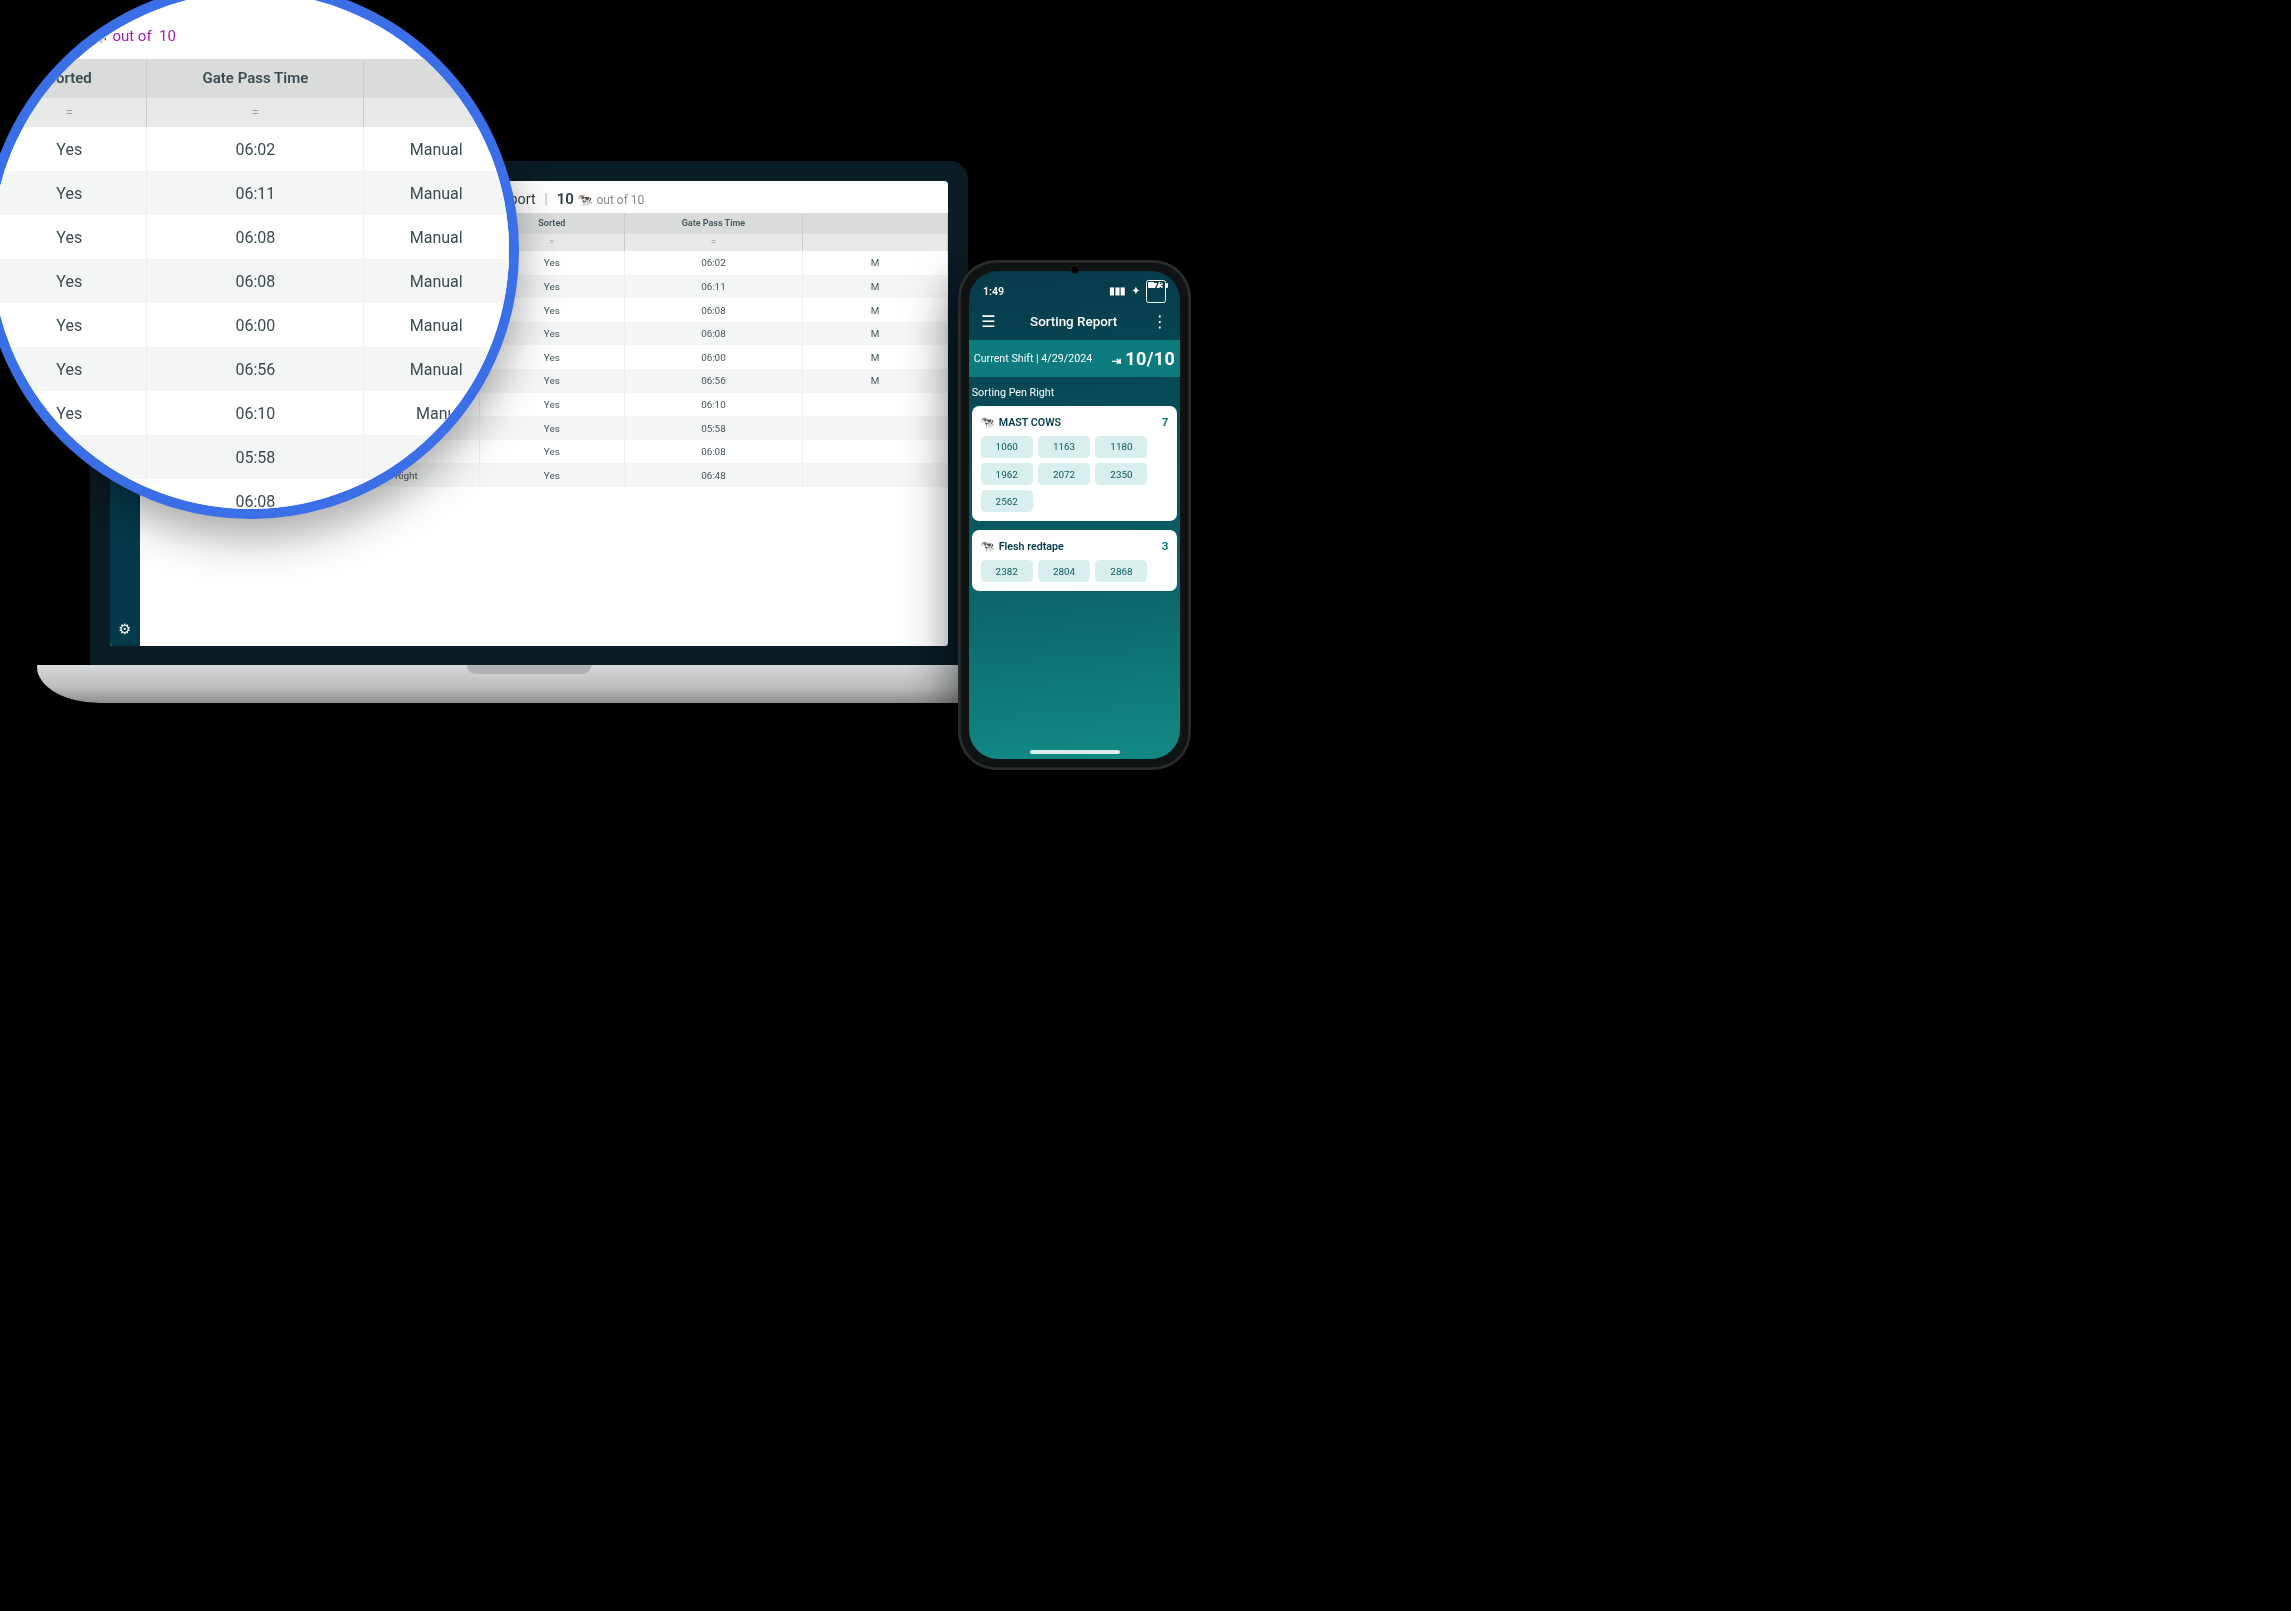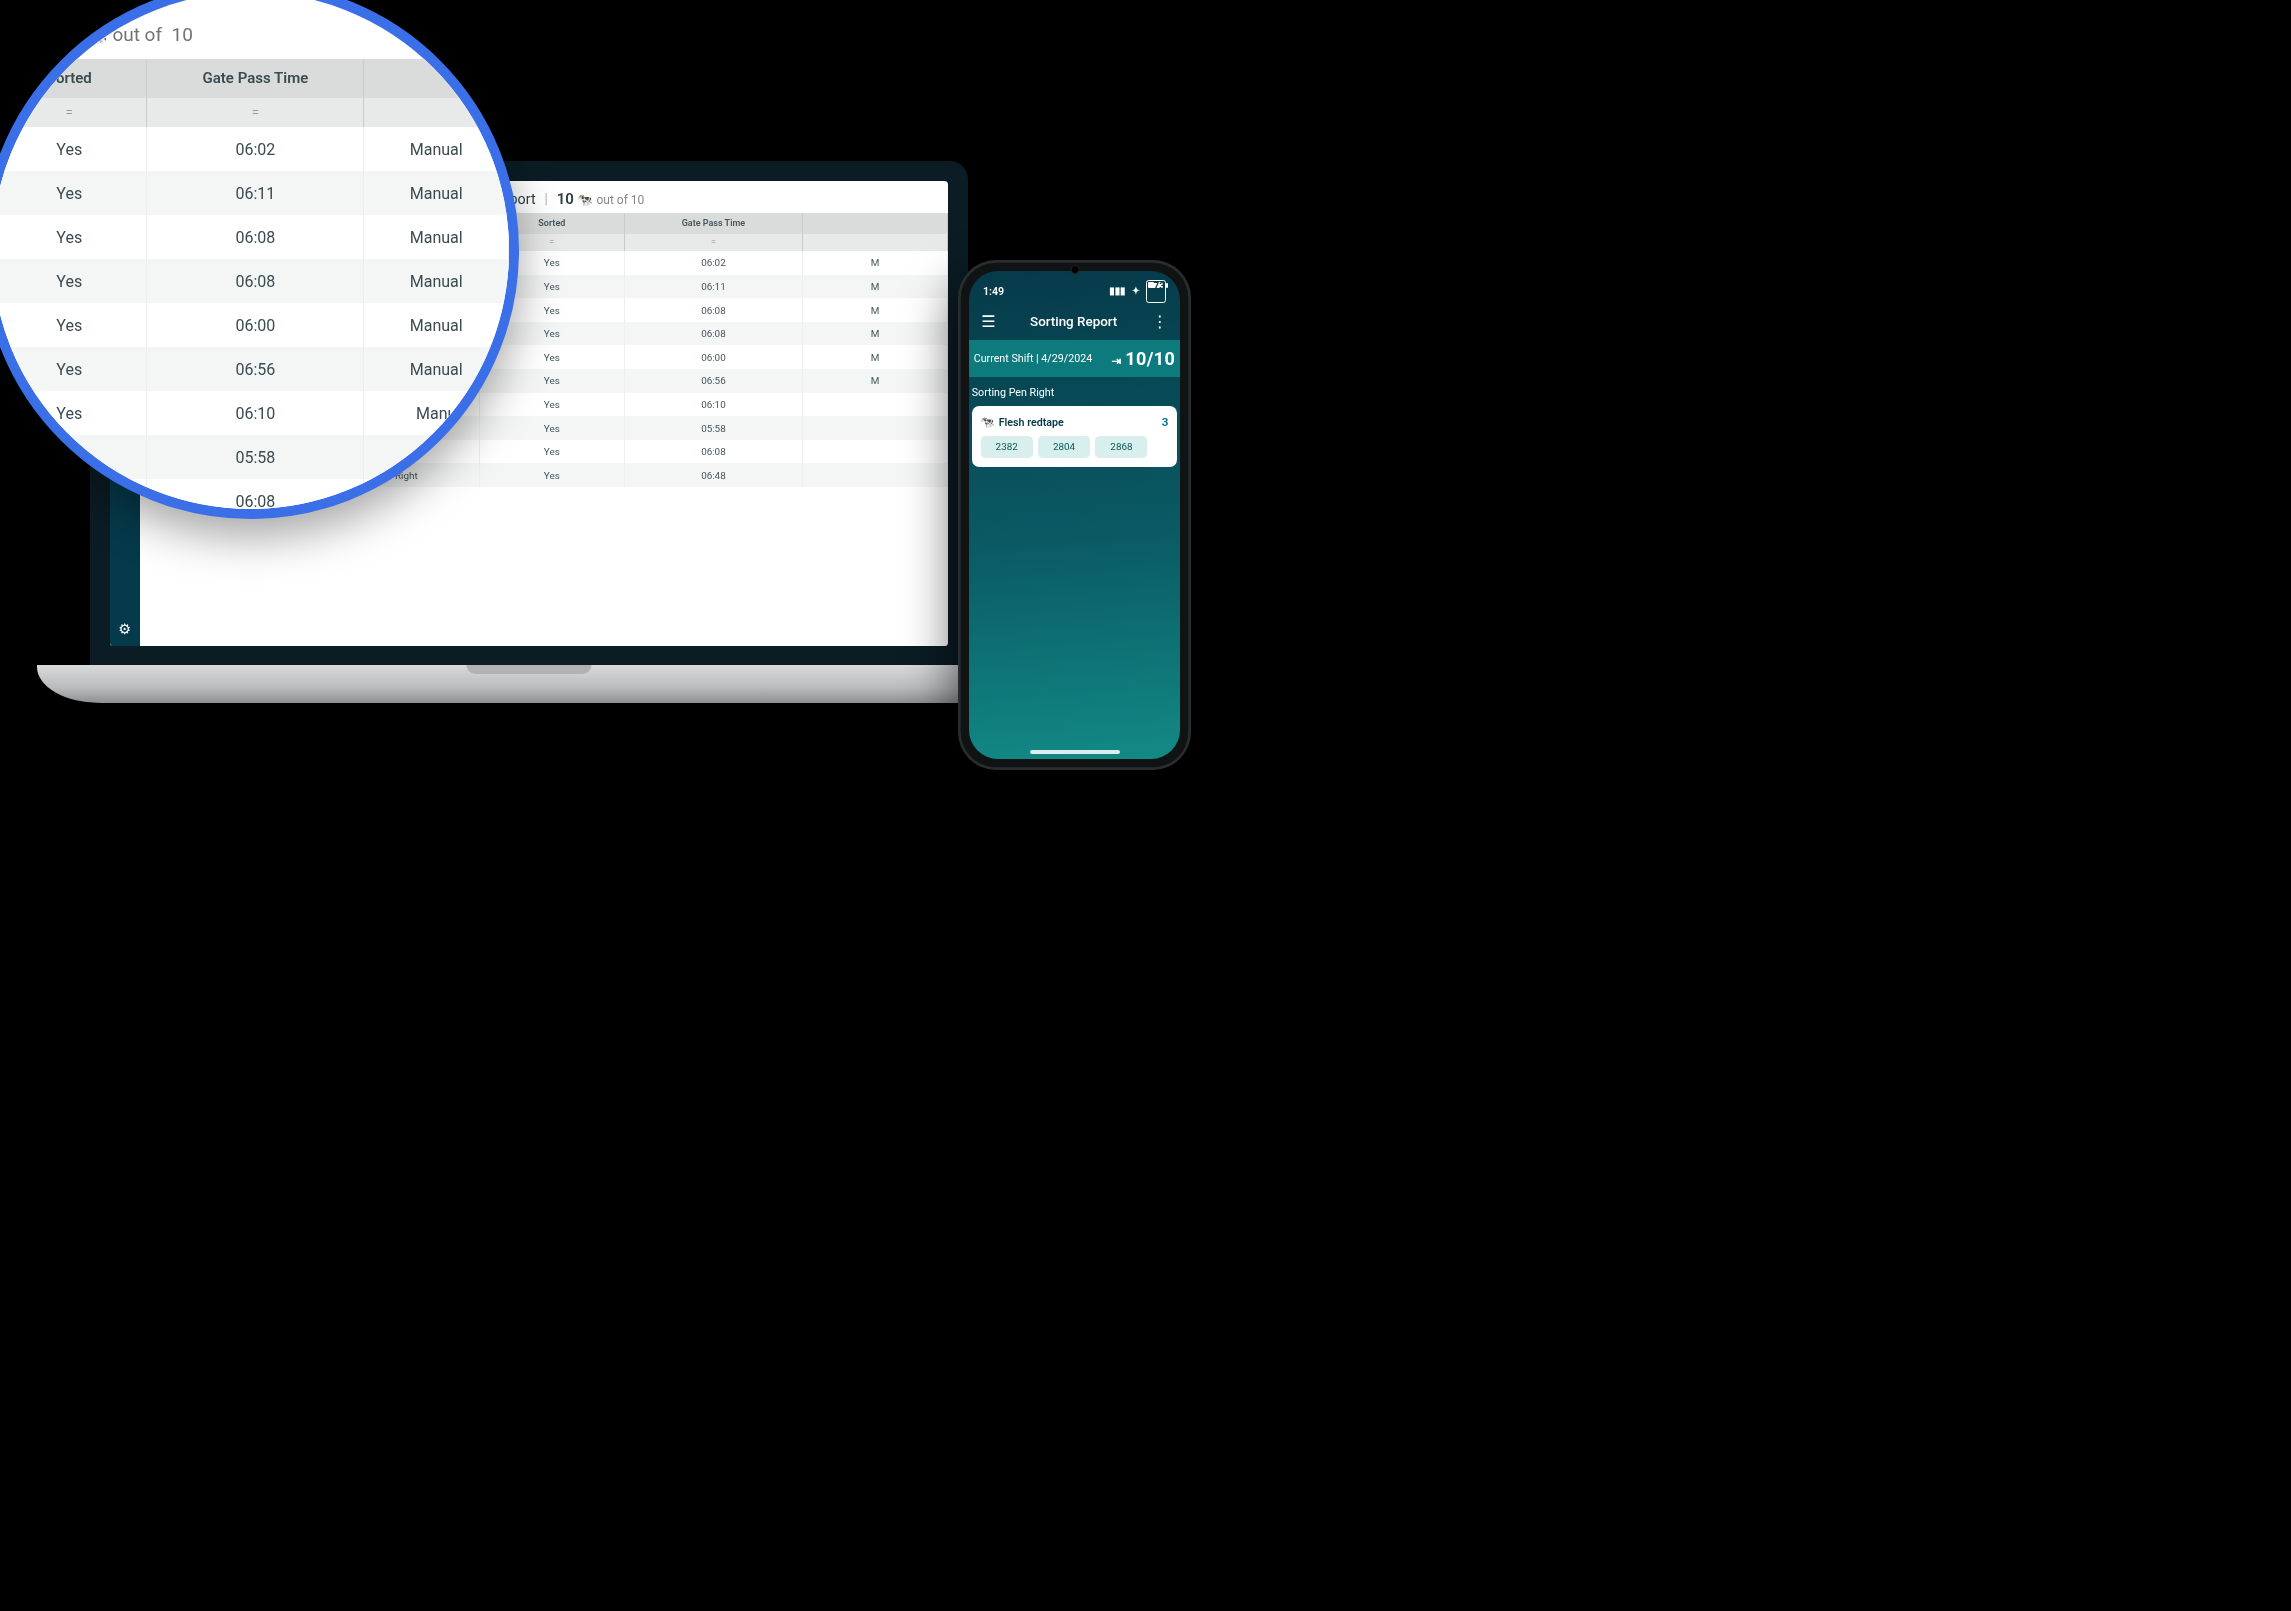--- a/index.html
+++ b/index.html
@@ -79,21 +79,21 @@
     overflow:hidden;
     box-shadow: 0 18px 45px rgba(0,0,0,.35);
     z-index:5;
   }
   .zoom-inner { width:100%; height:100%; position:relative; }
   .zoom .zoom-title {
     padding:29px 0 12.5px 25px; color:#283d44; font-size:19.7px;
   }
   .zoom .zoom-title .count { font-weight:600; font-size:21.5px; }
   .zoom .zoom-title .cow { font-size:18px; }
-  .zoom .zoom-title .outof { color:#737373; font-size:19px; }
+  .zoom .zoom-title .outof { color:#a21caf; font-size:15px; }
   .zoom .zoom-title .divider { color:#aaa; margin:0 9px; font-weight:300; }
 
   table.zoom-table { width:100%; border-collapse:collapse; font-size:16px; color:#3a4b51; }
   table.zoom-table thead th { background:#dadcdc; font-weight:600; padding:10.7px 7.2px; text-align:center; border-right:0.9px solid #c9cbcb; font-size:15px;}
   table.zoom-table thead tr.filter th { background:#e8e9e9; color:#999; font-weight:400; padding:7.2px; font-size:13.4px;}
   table.zoom-table tbody td { text-align:center; padding:12.5px 7.2px; border-right:0.9px solid #eee; }
   table.zoom-table tbody tr:nth-child(even) td { background:#f4f5f5; }
   table.zoom-table tbody tr:nth-child(odd) td { background:#fff; }
 
   
@@ -378,20 +378,35 @@
       <span>Current Shift | 4/29/2024</span>
       <span class="big">
         <span class="ico">⇥</span><span>10/10</span>
       </span>
     </div>
     <div class="pensection">
       <div class="pentitle">Sorting Pen Right</div>
       <div id="phone-groups">
           <div class="card">
             <div class="cardhead">
+              <span><span class="cow">🐄</span><span>MAST COWS</span></span>
+              <span class="cnt">7</span>
+            </div>
+            <div class="tags">
+              <span class="tag">1060</span>
+              <span class="tag">1163</span>
+              <span class="tag">1180</span>
+              <span class="tag">1962</span>
+              <span class="tag">2072</span>
+              <span class="tag">2350</span>
+              <span class="tag">2562</span>
+            </div>
+          </div>
+          <div class="card">
+            <div class="cardhead">
               <span><span class="cow">🐄</span><span>Flesh redtape</span></span>
               <span class="cnt">3</span>
             </div>
             <div class="tags">
               <span class="tag">2382</span>
               <span class="tag">2804</span>
               <span class="tag">2868</span>
             </div>
           </div>
         </div>

